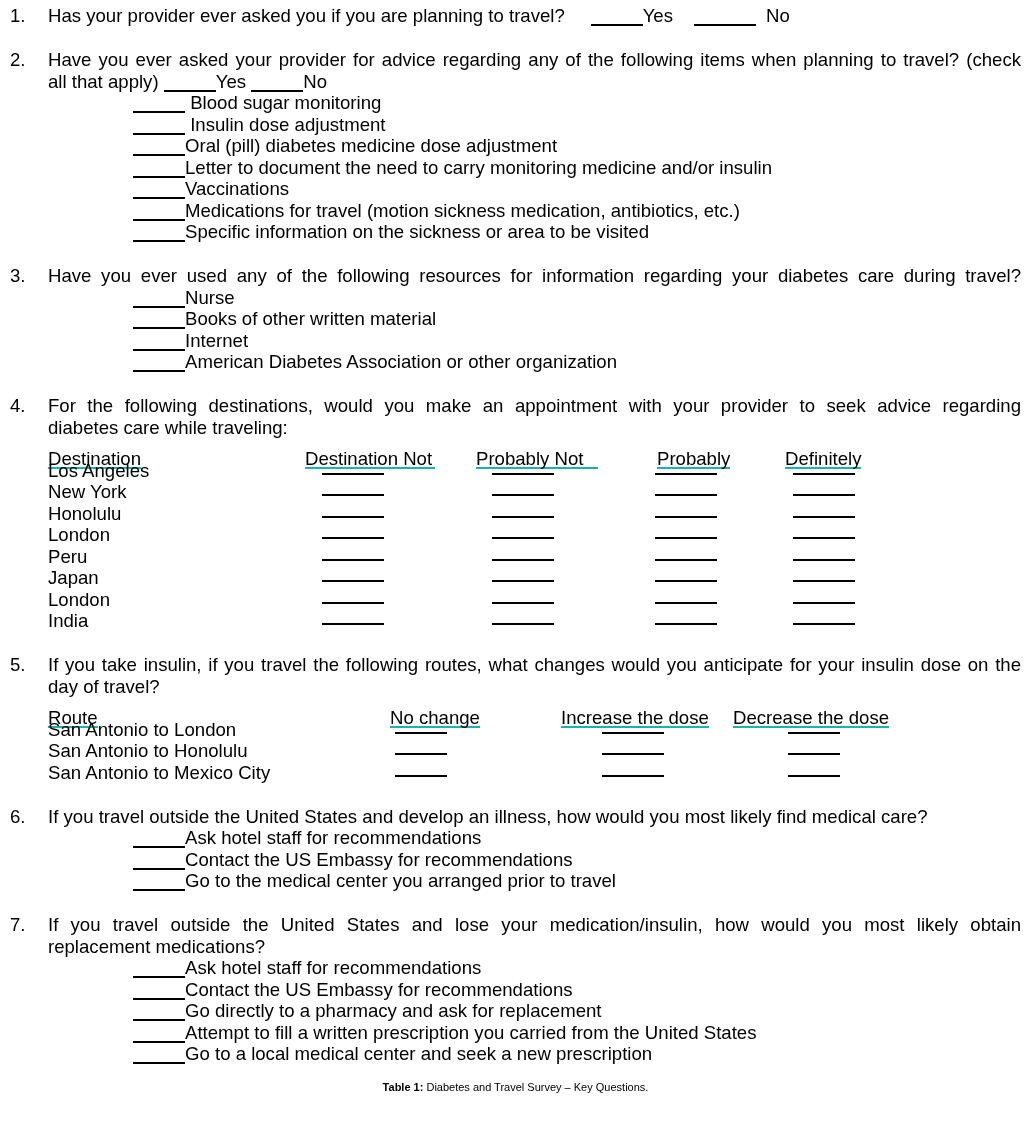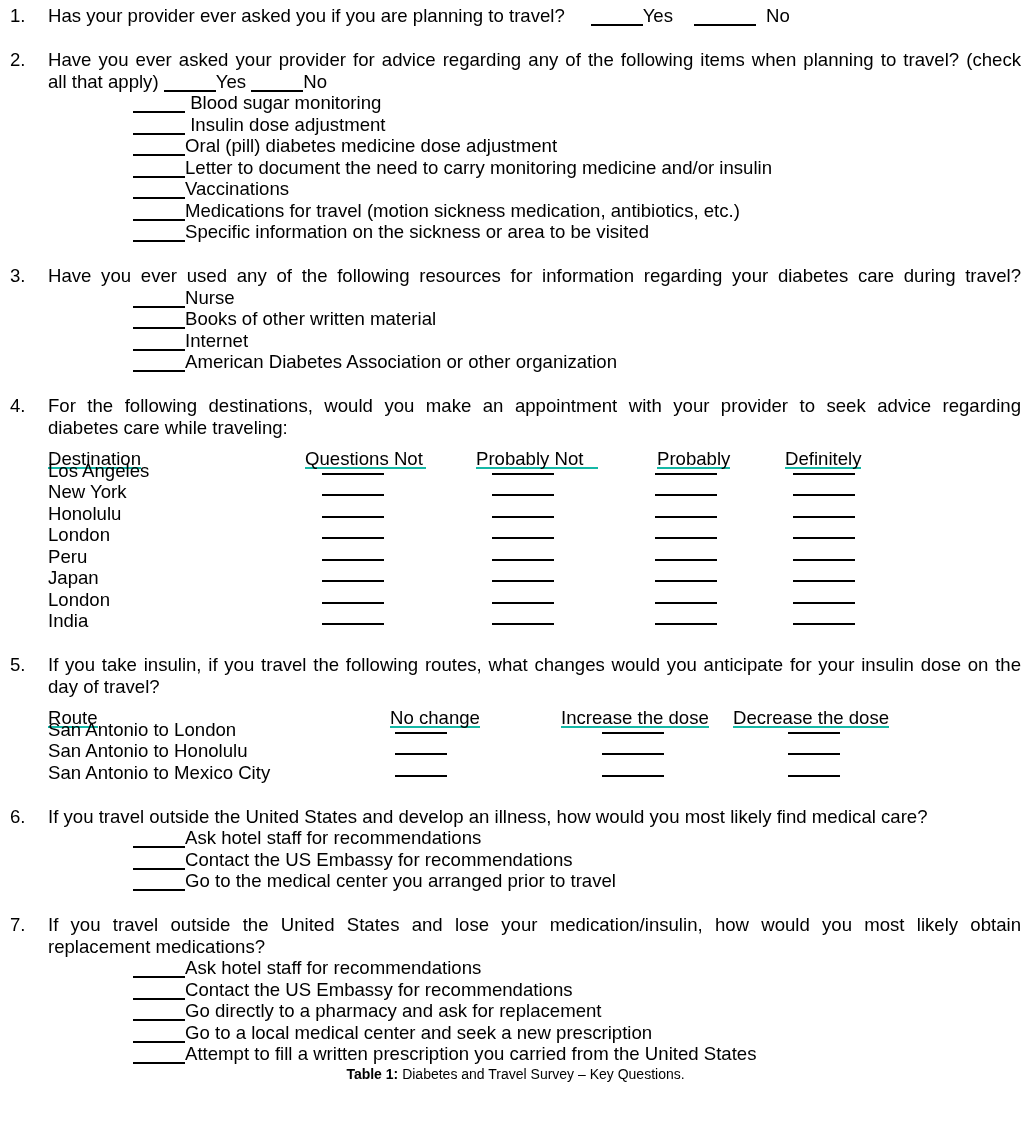--- a/index.html
+++ b/index.html
@@ -71,22 +71,23 @@
   .tbl-destinations .rb3 { left: 745px; width: 62px; }
   
   .tbl-routes .h0 { left: 0; }
   .tbl-routes .h1 { left: 342px; }
   .tbl-routes .h2 { left: 513px; }
   .tbl-routes .h3 { left: 685px; }
   .tbl-routes .rb0 { left: 347px; width: 52px; }
   .tbl-routes .rb1 { left: 554px; width: 62px; }
   .tbl-routes .rb2 { left: 740px; width: 52px; }
   .caption {
+    margin-top: 13px;
     text-align: center;
-    font-size: 14px;
+    font-size: 11px;
     line-height: 18px;
   }
   .cap-bold { font-weight: bold; }
 </style>
 </head>
 <body>
 
 <div class="page">
   <div>
       <div class="q">
@@ -120,21 +121,21 @@
         </div>
       </div>
       <div class="q">
         <span class="qnum">4.</span>
         <div class="qbody">
           <div class="line full"><span class="txt">For the following destinations, would you make an appointment with your provider to seek advice regarding</span></div>
           <div class="line"><span class="txt">diabetes care while traveling:</span></div>
           <div class="tbl tbl-destinations">
             <div class="thead">
               <span class="hcell h0">Destination</span>
-              <span class="hcell h1">Questions Not</span>
+              <span class="hcell h1">Destination Not</span>
               <span class="hcell h2">Probably Not</span>
               <span class="hcell h3">Probably</span>
               <span class="hcell h4">Definitely</span>
             </div>
             <div class="trow"><span class="rlabel">Los Angeles</span><div class="rb rb0"></div><div class="rb rb1"></div><div class="rb rb2"></div><div class="rb rb3"></div></div>
             <div class="trow"><span class="rlabel">New York</span><div class="rb rb0"></div><div class="rb rb1"></div><div class="rb rb2"></div><div class="rb rb3"></div></div>
             <div class="trow"><span class="rlabel">Honolulu</span><div class="rb rb0"></div><div class="rb rb1"></div><div class="rb rb2"></div><div class="rb rb3"></div></div>
             <div class="trow"><span class="rlabel">London</span><div class="rb rb0"></div><div class="rb rb1"></div><div class="rb rb2"></div><div class="rb rb3"></div></div>
             <div class="trow"><span class="rlabel">Peru</span><div class="rb rb0"></div><div class="rb rb1"></div><div class="rb rb2"></div><div class="rb rb3"></div></div>
             <div class="trow"><span class="rlabel">Japan</span><div class="rb rb0"></div><div class="rb rb1"></div><div class="rb rb2"></div><div class="rb rb3"></div></div>
@@ -171,19 +172,19 @@
         </div>
       </div>
       <div class="q">
         <span class="qnum">7.</span>
         <div class="qbody">
           <div class="line full"><span class="txt">If you travel outside the United States and lose your medication/insulin, how would you most likely obtain</span></div>
           <div class="line"><span class="txt">replacement medications?</span></div>
           <div class="line check"><span class="blank"></span><span class="clabel">Ask hotel staff for recommendations</span></div>
           <div class="line check"><span class="blank"></span><span class="clabel">Contact the US Embassy for recommendations</span></div>
           <div class="line check"><span class="blank"></span><span class="clabel">Go directly to a pharmacy and ask for replacement</span></div>
+          <div class="line check"><span class="blank"></span><span class="clabel">Attempt to fill a written prescription you carried from the United States</span></div>
           <div class="line check"><span class="blank"></span><span class="clabel">Go to a local medical center and seek a new prescription</span></div>
-          <div class="line check"><span class="blank"></span><span class="clabel">Attempt to fill a written prescription you carried from the United States</span></div>
         </div>
       </div>
     </div>
   <div class="caption"><span class="cap-bold">Table 1:</span><span> Diabetes and Travel Survey – Key Questions.</span></div>
 </div>
 
 </body></html>

